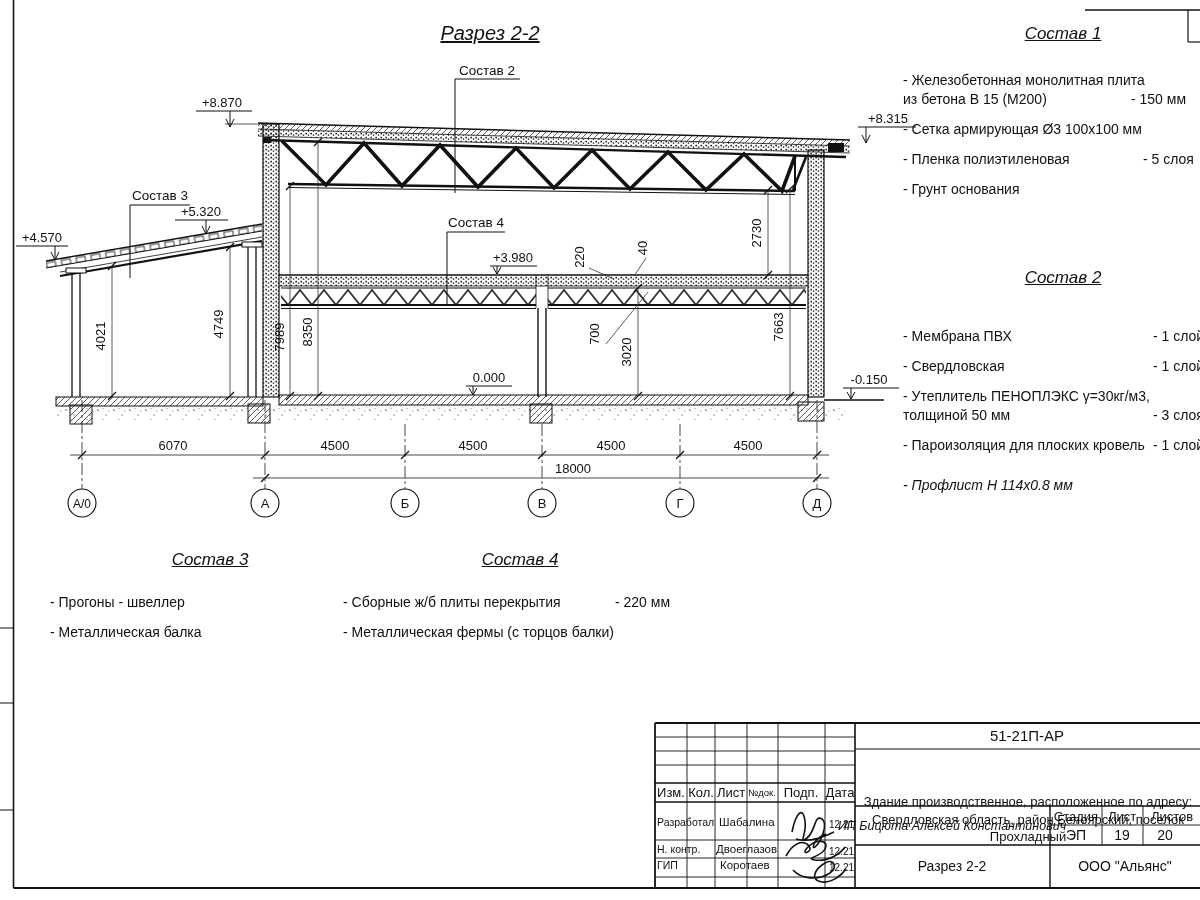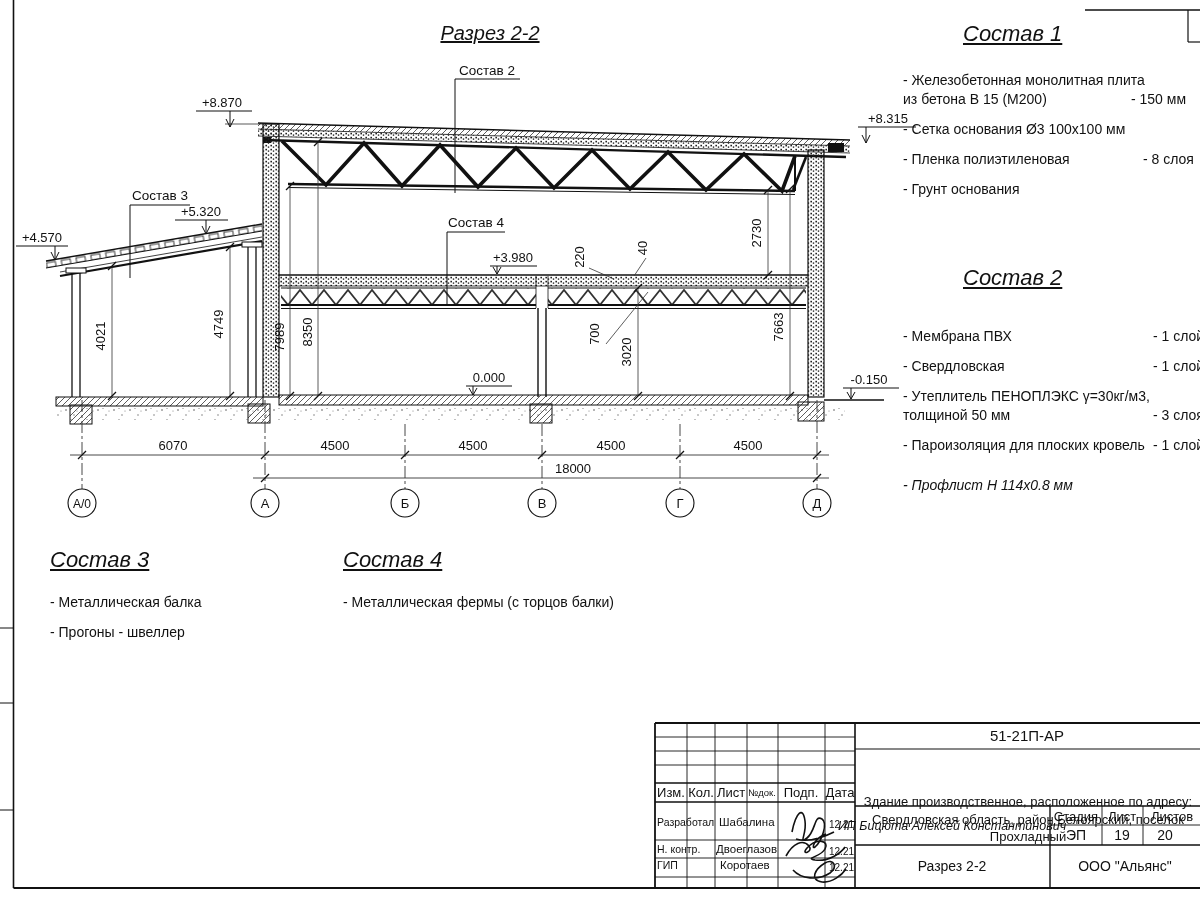--- a/index.html
+++ b/index.html
@@ -2,21 +2,21 @@
 <html><head>
 <meta charset="utf-8">
 <style>
   html,body{margin:0;padding:0;background:#e8e8e8;}
   .sheet{position:relative;width:1200px;height:900px;background:#ffffff;overflow:hidden;
          font-family:"Liberation Sans", sans-serif;color:#111;}
   svg{position:absolute;left:0;top:0;}
   svg text{fill:#111;font-family:"Liberation Sans", sans-serif;}
   .overlay{position:absolute;left:0;top:0;width:1200px;height:900px;pointer-events:none;}
   .list{position:absolute;font-size:14px;line-height:19px;}
-  .list-title{font-style:italic;font-size:22px;text-decoration:underline;text-align:left;}
+  .list-title{font-style:italic;font-size:17px;text-decoration:underline;text-align:center;}
   .li{position:relative;margin-bottom:11px;}
   .nm{white-space:pre-line;}
   .val{position:absolute;bottom:0;white-space:nowrap;}
   .projdesc{position:absolute;left:858px;top:753px;width:340px;text-align:center;
             font-size:13px;line-height:17.5px;white-space:pre-line;margin-top:40px;}
   .drawtitle{position:absolute;left:400px;top:22px;width:180px;text-align:center;
              font-size:20px;font-style:italic;text-decoration:underline;}
 </style>
 </head>
 <body>
@@ -323,26 +323,26 @@
 Прохладный</div>
 
   <div class="list" style="left:903px;top:24px;width:297px;">
     <div class="list-title" style="width:200px;margin-left:60px;margin-bottom:28px;">Состав 1</div>
     <div class="li">
           <div class="nm">- Железобетонная  монолитная плита
 из бетона В 15 (М200)</div>
           <div class="val" style="left:228px;">- 150 мм</div>
         </div>
     <div class="li">
-          <div class="nm">- Сетка основания Ø3 100х100 мм</div>
+          <div class="nm">- Сетка армирующая Ø3 100х100 мм</div>
           <div class="val" style="left:240px;"></div>
         </div>
     <div class="li">
           <div class="nm">- Пленка полиэтиленовая</div>
-          <div class="val" style="left:240px;">- 8 слоя</div>
+          <div class="val" style="left:240px;">- 5 слоя</div>
         </div>
     <div class="li">
           <div class="nm">- Грунт основания</div>
           <div class="val" style="left:240px;"></div>
         </div>
   </div>
 
   <div class="list" style="left:903px;top:268px;width:297px;">
     <div class="list-title" style="width:200px;margin-left:60px;margin-bottom:40px;">Состав 2</div>
     <div class="li">
@@ -364,28 +364,32 @@
         </div>
     <div class="li" style="margin-top:21px;font-style:italic;">
           <div class="nm">- Профлист Н 114х0.8 мм</div>
           <div class="val" style="left:250px;"></div>
         </div>
   </div>
 
   <div class="list" style="left:50px;top:550px;width:320px;">
     <div class="list-title" style="margin-bottom:24px;">Состав 3</div>
     <div class="li">
+          <div class="nm">- Прогоны - швеллер</div>
+        </div>
+    <div class="li">
           <div class="nm">- Металлическая балка</div>
-        </div>
-    <div class="li">
-          <div class="nm">- Прогоны - швеллер</div>
         </div>
   </div>
 
   <div class="list" style="left:343px;top:550px;width:354px;">
     <div class="list-title" style="margin-bottom:24px;">Состав 4</div>
     <div class="li">
+          <div class="nm">- Сборные ж/б плиты перекрытия</div>
+          <div class="val" style="left:272px;">- 220 мм</div>
+        </div>
+    <div class="li">
           <div class="nm">- Металлическая фермы (с торцов балки)</div>
         </div>
   </div>
 </div>
 
 </div>
 
 </body></html>

